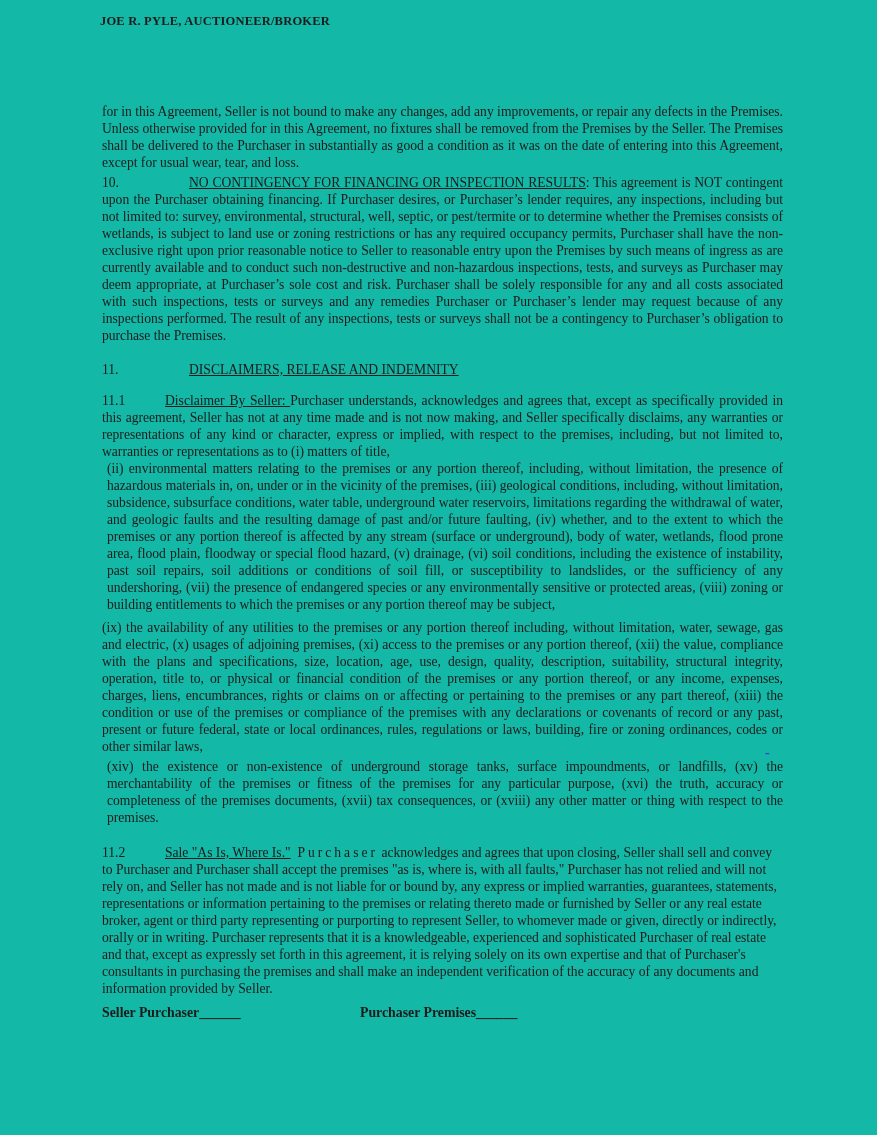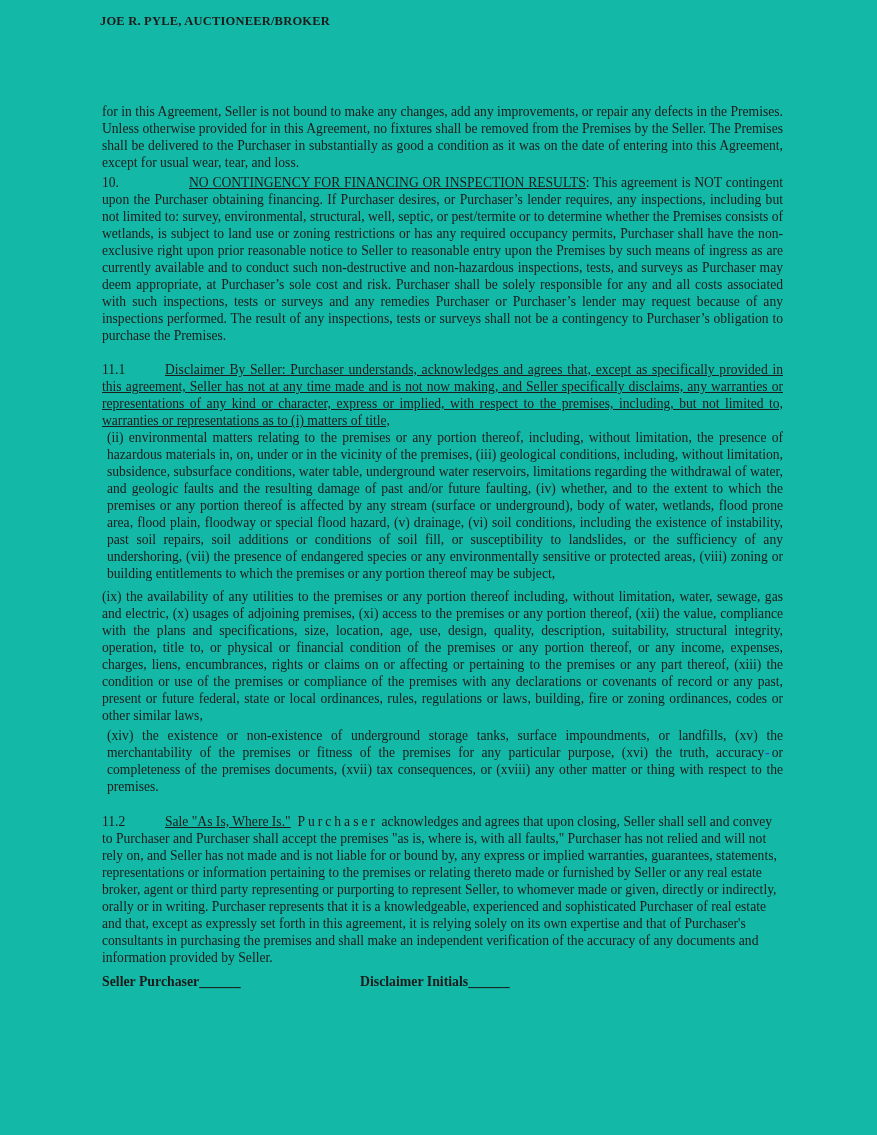--- a/index.html
+++ b/index.html
@@ -34,21 +34,21 @@
     line-height: 17px;
   }
   .para {
     margin: 0;
     text-align: justify;
   }
   .para.left-align { text-align: left; }
   .p-intro   { margin-bottom: 3px; }
   .p-s10     { margin-bottom: 17px; }
   .p-s11head { margin-bottom: 14px; text-align: left; }
-  .p-s11-1   { margin: 0; text-decoration: underline; }
+  .p-s11-1   { margin: 0; }
   .p-block-ii  { margin: 0 0 0 5px; }
   .p-block-ix  { margin: 6px 0 0 0; }
   .p-block-xiv { margin: 3px 0 0 5px; }
   .p-s11-2   { margin: 18px 0 0 0; }
   .indent-num { 
     display: inline-block;
     width: 63px;
   }
   .tab-sm {
     display: inline-block;
@@ -82,32 +82,33 @@
 <div class="page">
 
   <div class="doc-header">JOE R. PYLE, AUCTIONEER/BROKER</div>
 
   <div class="content">
 
     <p class="para p-intro">for in this Agreement, Seller is not bound to make any changes, add any improvements, or repair any defects in the Premises. Unless otherwise provided for in this Agreement, no fixtures shall be removed from the Premises by the Seller.  The Premises shall be delivered to the Purchaser in substantially as good a condition as it was on the date of entering into this Agreement, except for usual wear, tear, and loss.</p>
 
     <p class="para p-s10"><span class="indent-num"><span>10.</span></span><span class="tab-sm"></span><span class="u">NO CONTINGENCY FOR FINANCING OR INSPECTION RESULTS</span><span>: This agreement is NOT contingent upon the Purchaser obtaining financing. If Purchaser desires, or Purchaser’s lender requires, any inspections, including but not limited to: survey, environmental, structural, well, septic, or pest/termite or to determine whether the Premises consists of wetlands, is subject to land use or zoning restrictions or has any required occupancy permits, Purchaser shall have the non-exclusive right upon prior reasonable notice to Seller to reasonable entry upon the Premises by such means of ingress as are currently available and to conduct such non-destructive and non-hazardous inspections, tests, and surveys as Purchaser may deem appropriate, at Purchaser’s sole cost and risk. Purchaser shall be solely responsible for any and all costs associated with such inspections, tests or surveys and any remedies Purchaser or Purchaser’s lender may request because of any inspections performed. The result of any inspections, tests or surveys shall not be a contingency to Purchaser’s obligation to purchase the Premises.</span></p>
 
+    <p class="para p-s11head"><span class="indent-num"><span>11.</span></span><span class="tab-sm"></span><span class="u">DISCLAIMERS, RELEASE AND INDEMNITY</span></p>
 
     <p class="para p-s11-1"><span class="indent-num"><span>11.1 </span></span><span class="u">Disclaimer By Seller: </span><span>Purchaser understands, acknowledges and agrees that, except as specifically provided in this agreement, Seller has not at any time made and is not now making, and Seller specifically disclaims, any warranties or representations of any kind or character, express or implied, with respect to the premises, including, but not limited to, warranties or representations as to (i) matters of title,</span></p>
 
     <p class="para p-block-ii">(ii) environmental matters relating to the premises or any portion thereof, including, without limitation, the presence of hazardous materials in, on, under or in the vicinity of the premises, (iii) geological conditions, including, without limitation, subsidence, subsurface conditions, water table, underground water reservoirs, limitations regarding the withdrawal of water, and geologic faults and the resulting damage of past and/or future faulting, (iv) whether, and to the extent to which the premises or any portion thereof is affected by any stream (surface or underground), body of water, wetlands, flood prone area, flood plain, floodway or special flood hazard, (v) drainage, (vi) soil conditions, including the existence of instability, past soil repairs, soil additions or conditions of soil fill, or susceptibility to landslides, or the sufficiency of any undershoring, (vii) the presence of endangered species or any environmentally sensitive or protected areas, (viii) zoning or building entitlements to which the premises or any portion thereof may be subject,</p>
 
     <p class="para p-block-ix">(ix) the availability of any utilities to the premises or any portion thereof including, without limitation, water, sewage, gas and electric, (x) usages of adjoining premises,  (xi) access to the premises or any portion thereof, (xii) the value, compliance with the plans and specifications, size, location, age, use, design, quality, description, suitability, structural integrity, operation, title to, or physical or financial condition of the premises or any portion thereof, or any income, expenses, charges, liens, encumbrances, rights or claims on or affecting or pertaining to the premises or any part thereof, (xiii) the condition or use of the premises or compliance of the premises with any declarations or covenants of record or any past, present or future federal, state or local ordinances, rules, regulations or laws, building, fire or zoning ordinances, codes or other similar laws,</p>
 
     <p class="para p-block-xiv">(xiv) the existence or non-existence of underground storage tanks, surface impoundments, or landfills, (xv) the merchantability of the premises or fitness of the premises for any particular purpose, (xvi) the truth, accuracy or completeness of the premises documents, (xvii) tax consequences, or (xviii) any other matter or thing with respect to the premises.</p>
 
     <p class="para p-s11-2 left-align"><span class="indent-num"><span>11.2 </span></span><span class="u">Sale "As Is, Where Is."</span><span>&nbsp; </span><span class="spaced-word">Purchaser</span><span> acknowledges and agrees that upon closing, Seller shall sell and convey to Purchaser and Purchaser shall accept the premises "as is, where is, with all faults," Purchaser has not relied and will not rely on, and Seller has not made and is not liable for or bound by, any express or implied warranties, guarantees, statements, representations or information pertaining to the premises or relating thereto made or furnished by Seller or any real estate broker, agent or third party representing or purporting to represent Seller, to whomever made or given, directly or indirectly, orally or in writing. Purchaser represents that it is a knowledgeable, experienced and sophisticated Purchaser of real estate and that, except as expressly set forth in this agreement, it is relying solely on its own expertise and that of Purchaser's consultants in purchasing the premises and shall make an independent verification of the accuracy of any documents and information provided by Seller.</span></p>
 
     <div class="footer-row">
-      <span class="footer-group-seller"><span>Seller Purchaser</span><span>______</span></span><span class="footer-group-purchaser"><span>Disclaimer Initials</span><span>______</span></span>
+      <span class="footer-group-seller"><span>Seller Purchaser</span><span>______</span></span><span class="footer-group-purchaser"><span>Purchaser Premises</span><span>______</span></span>
     </div>
 
   </div>
 
   <span class="margin-mark" style="color: rgb(59, 59, 214);">-</span>
 
 </div>
 
 </body></html>

